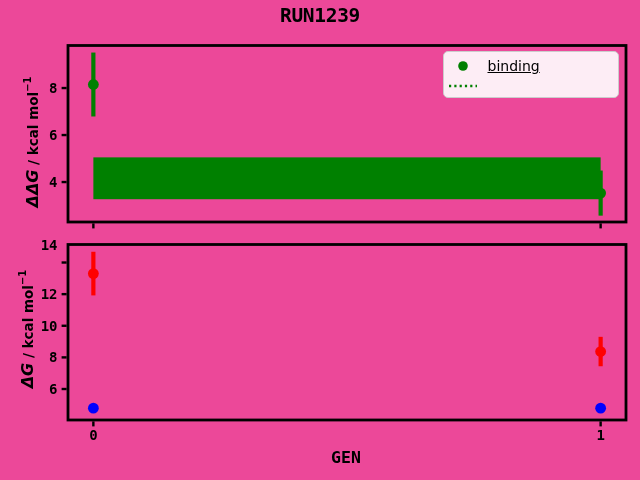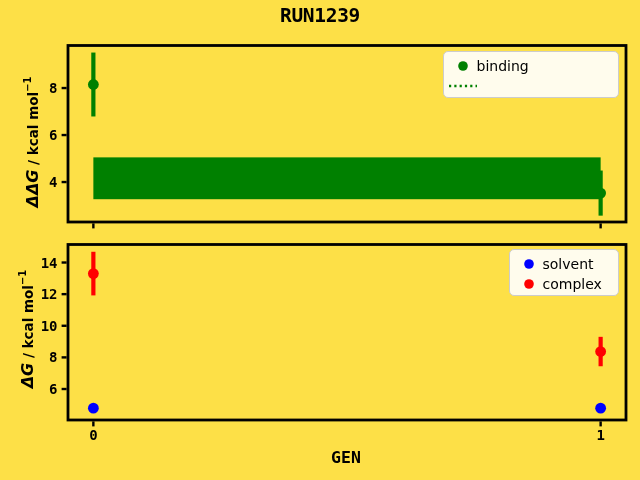--- a/index.html
+++ b/index.html
@@ -1,18 +1,18 @@
 <!DOCTYPE html>
 <html><head>
 <meta charset="utf-8">
 <style>
   html, body { margin: 0; padding: 0; }
   body { width: 640px; height: 480px; background: #ffffff; overflow: hidden; }
   #figure {
-    position: relative; width: 640px; height: 480px; background: #fde047;
+    position: relative; width: 640px; height: 480px; background: #ec4899;
     font-family: "DejaVu Sans Mono", monospace; color: #000000;
   }
   #plot-svg { position: absolute; left: 0; top: 0; }
   .title {
     position: absolute; left: 0; right: 0; top: 4px; text-align: center;
     font: 700 19.5px "DejaVu Sans Mono", monospace; letter-spacing: -0.3px;
   }
   .ticklabel {
     position: absolute; font: 700 14px "DejaVu Sans Mono", monospace;
     line-height: 14px; white-space: nowrap;
@@ -30,21 +30,21 @@
   }
   .legend {
     position: absolute; box-sizing: border-box;
     background: rgba(255,255,255,0.9);
     border: 1.3px solid #cccccc; border-radius: 5px;
     font: 400 14px "DejaVu Sans", sans-serif; color: #000000;
     padding-top: 4px;
   }
   .legend-row { display: flex; align-items: center; height: 20.4px; }
   .legend-handle { width: 28px; height: 14px; margin-left: 5px; flex: 0 0 auto; }
-  .legend-label { white-space: nowrap; }
+  .legend-label { margin-left: 11px; white-space: nowrap; text-decoration: underline; }
 </style>
 </head>
 <body>
 
 <div id="figure">
   <svg id="plot-svg" width="640" height="480">
       <rect x="93.36363636363636" y="157.3695073235686" width="507.27272727272725" height="41.83355525965379" fill="#008000"></rect>
       <line x1="93.36363636363636" x2="93.36363636363636" y1="116.47603195739015" y2="52.55059920106526" stroke="#008000" stroke-width="4.2"></line>
       <line x1="600.6363636363636" x2="600.6363636363636" y1="215.65446071904128" y2="170.5306258322237" stroke="#008000" stroke-width="4.2"></line>
       <circle cx="93.36363636363636" cy="84.5133155792277" r="5.4" fill="#008000"></circle>
@@ -82,39 +82,25 @@
           <circle cx="14" cy="7" r="4.8" fill="#008000"></circle>
         </svg>
         <span class="legend-label">binding</span>
       </div>
       <div class="legend-row">
         <svg width="28" height="14" class="legend-handle">
           <line x1="0" x2="28" y1="7" y2="7" stroke="#008000" stroke-width="2.6" stroke-dasharray="2.2,3.1"></line>
         </svg>
       </div>
     </div>
-  <div class="legend" id="legend-1" style="left:508.5px; top:248.5px; width:110.5px; height:47px;">
-      <div class="legend-row">
-        <svg width="28" height="14" class="legend-handle">
-          <circle cx="14" cy="7" r="4.8" fill="#0000ff"></circle>
-        </svg>
-        <span class="legend-label">solvent</span>
-      </div>
-      <div class="legend-row">
-        <svg width="28" height="14" class="legend-handle">
-          <circle cx="14" cy="7" r="4.8" fill="#ff0000"></circle>
-        </svg>
-        <span class="legend-label">complex</span>
-      </div>
-    </div>
   <div id="ticklabels">
       <div class="ticklabel" style="right: 582.5px; top: 175.047px; text-align: right;">4</div>
       <div class="ticklabel" style="right: 582.5px; top: 128.043px; text-align: right;">6</div>
       <div class="ticklabel" style="right: 582.5px; top: 81.0386px; text-align: right;">8</div>
       <div class="ticklabel" style="right: 582.5px; top: 382.011px; text-align: right;">6</div>
       <div class="ticklabel" style="right: 582.5px; top: 350.389px; text-align: right;">8</div>
       <div class="ticklabel" style="right: 582.5px; top: 318.768px; ">10</div>
       <div class="ticklabel" style="right: 582.5px; top: 287.146px; text-align: left;">12</div>
-      <div class="ticklabel" style="right: 582.5px; top: 256px; text-align: center;">14</div>
+      <div class="ticklabel" style="right: 582.5px; top: 238px; text-align: center;">14</div>
       <div class="ticklabel" style="left: 93.3636px; top: 428px; transform: translateX(-50%);">0</div>
       <div class="ticklabel" style="left: 600.636px; top: 428px; transform: translateX(-50%);">1</div>
     </div>
 </div>
 
 </body></html>

